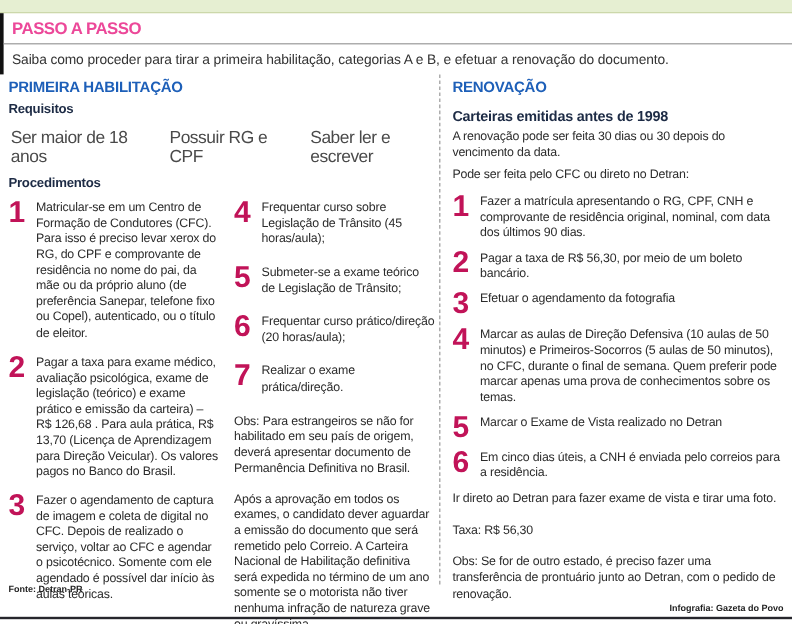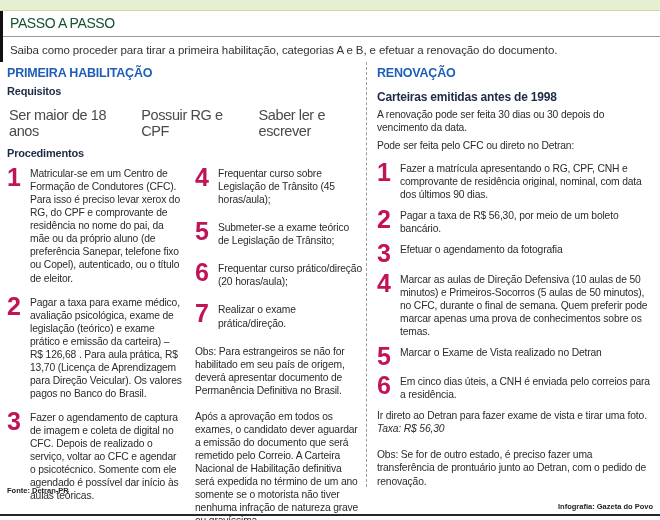--- a/index.html
+++ b/index.html
@@ -1,20 +1,20 @@
 <!DOCTYPE html>
 <html lang="pt"><head>
 <meta charset="utf-8">
 <style>
   html,body{margin:0;padding:0;background:#fff;}
   .page{position:relative;width:660px;height:520px;background:#fff;overflow:hidden;
         font-family:"Liberation Sans",sans-serif;color:#2b2b2b;box-sizing:border-box;}
   .topbar{height:10px;background:#e6efd2;border-bottom:1px solid #ccd8ab;}
   .header{border-left:3px solid #111;padding:4px 8px 0 7px;}
-  .kicker{font-weight:normal;font-size:14px;color:#14532d;letter-spacing:-0.4px;}
+  .kicker{font-weight:bold;font-size:14px;color:#ec4899;letter-spacing:-0.4px;}
   .header-rule{border:none;border-top:1px solid #9a9a9a;margin:5px -8px 0 -7px;}
   .subtitle{font-size:11.5px;color:#333;padding:7px 8px 6px 0;letter-spacing:-0.1px;}
   .main{display:flex;align-items:stretch;height:425px;justify-content:center;}
   .col-left{width:366px;box-sizing:border-box;padding:4px 4px 0 7px;}
   .col-right{flex:1;border-left:1px dashed #9a9a9a;box-sizing:border-box;padding:4px 8px 0 10px;}
   .section-title{color:#1d5fb8;font-weight:bold;font-size:12.5px;letter-spacing:-0.2px;}
   .label{font-weight:bold;font-size:11px;color:#1d2b45;margin-top:5px;letter-spacing:-0.2px;}
   .req-row{display:flex;gap:22px;font-size:14.5px;color:#4a4a4a;margin:10px 0 8px 2px;letter-spacing:-0.4px;}
   .steps-wrap{display:flex;gap:12px;margin-top:8px;}
   .steps-a{width:176px;}
@@ -22,21 +22,21 @@
   .step{display:flex;gap:7px;margin-bottom:11px;}
   .step-num{color:#c11358;font-weight:bold;font-size:25px;line-height:0.85;min-width:16px;
             font-family:"Liberation Sans",sans-serif;}
   .step-text{font-size:10.3px;line-height:1.27;color:#2b2b2b;letter-spacing:-0.15px;}
   .steps-b .step{margin-bottom:15px;}
   .note{font-size:10.3px;line-height:1.27;color:#2b2b2b;letter-spacing:-0.15px;margin-top:13px;}
   .intro{font-size:10.3px;line-height:1.3;color:#2b2b2b;letter-spacing:-0.15px;margin-top:4px;}
   .r-steps{margin-top:10px;}
   .r-steps .step{margin-bottom:8px;}
   .subhead{font-weight:bold;font-size:12px;color:#1d2b45;letter-spacing:-0.2px;margin-top:10px;}
-  .taxa{font-size:10.3px;letter-spacing:-0.15px;font-style:italic;}
+  .taxa{font-size:10.3px;margin-top:14px;letter-spacing:-0.15px;}
   .obs-r{font-size:10.3px;line-height:1.3;margin-top:14px;letter-spacing:-0.15px;}
   .footer-line{position:absolute;left:0;right:0;bottom:4px;border-top:2px solid #26262c;}
   .source{position:absolute;left:7px;bottom:25px;font-size:7.5px;font-weight:bold;color:#1d1d1d;}
   .credit{position:absolute;right:7px;bottom:9px;font-size:7.5px;font-weight:bold;color:#1d1d1d;}
 </style>
 </head>
 <body>
 
 <div class="page">
 

